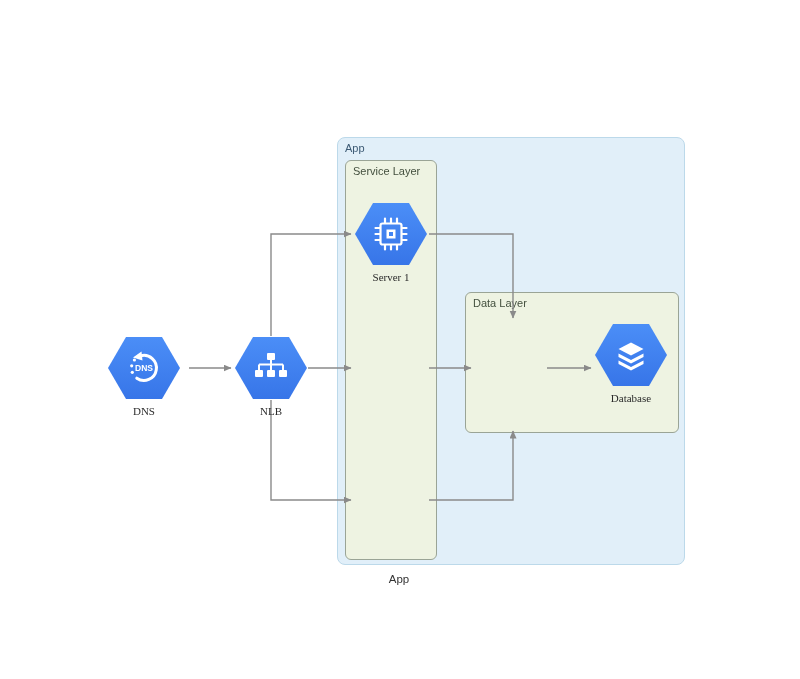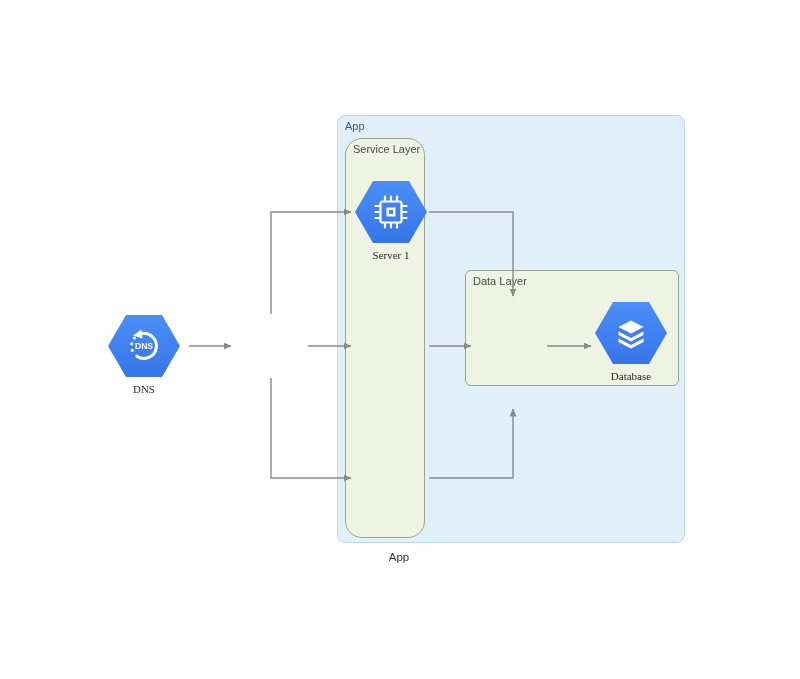--- a/index.html
+++ b/index.html
@@ -1,36 +1,36 @@
 <!DOCTYPE html>
 <html style="--hex-blue: #4285f4; --hex-blue-light: #4b8ef7; --hex-blue-dark: #3775e8; --icon: #ffffff; --app-bg: #e1eff9; --app-border: #bcd9ea; --layer-bg: #eef3e2; --layer-border: #9aa496; --arrow: #8a8a8a; --node-label: #2b2b2b; --layer-label: #44503f; --app-label: #3c5a74;"><head>
 <meta charset="utf-8">
 <style>
   * { margin:0; padding:0; box-sizing:border-box; }
   html,body { background:#ffffff; }
   body {
     width:800px; height:679px; position:relative; overflow:hidden;
     font-family:"Liberation Sans", sans-serif;
   }
-  .stage { position:absolute; inset:0; }
+  .stage { position:absolute; inset:0;margin-top:22px; }
 
   .container-box { position:absolute; }
   .app-box {
     left:337px; top:115px; width:348px; height:428px;
     background:var(--app-bg,#e1eff9);
     border:1px solid var(--app-border,#bcd9ea);
     border-radius:8px;
   }
   .layer-box {
     background:var(--layer-bg,#eef3e2);
     border:1px solid var(--layer-border,#9aa496);
     border-radius:6px;
   }
-  .service-layer { left:345px; top:138px; width:80px; height:400px;border-radius:17px; }
-  .data-layer  { left:465px; top:270px; width:214px; height:116px; }
+  .service-layer { left:345px; top:138px; width:92px; height:400px; }
+  .data-layer  { left:465px; top:270px; width:214px; height:141px; }
 
   .box-label {
     position:absolute; top:4px; left:7px;
     font-size:11px; line-height:13px; color:var(--layer-label,#44503f);
     white-space:nowrap;
   }
   .app-label { color:var(--app-label,#3c5a74); }
 
   .connectors { position:absolute; left:0; top:0; pointer-events:none; }
   .edge { fill:none; stroke:var(--arrow,#8a8a8a); stroke-width:1.4px; }
@@ -100,20 +100,35 @@
           <circle cx="7.7" cy="17.8" r="1.6" fill="#ffffff"></circle>
           <circle cx="8.3" cy="24.3" r="1.6" fill="#ffffff"></circle>
           <text x="20" y="23" text-anchor="middle" font-size="8.5" font-weight="bold" fill="#ffffff">DNS</text>
         </g>
       </g>
     </svg>
     <div class="node-label">DNS</div>
   </div>
 
   
+  <div class="node" style="left:235px; top:315px;">
+    <svg class="hex" width="72" height="62" viewBox="0 0 72 62">
+      <polygon points="72,31 54,0 18,0 0,31 18,62 54,62" fill="url(#hexgrad)"></polygon>
+      <g>
+        <g transform="translate(16,11)">
+          <rect x="16" y="5" width="8" height="7" rx="1" fill="#ffffff"></rect>
+          <path d="M20,12 V16.5 M8,16.5 H32 M8,16.5 V22 M20,16.5 V22 M32,16.5 V22" stroke="#ffffff" stroke-width="2" fill="none"></path>
+          <rect x="4" y="22" width="8" height="7" rx="1" fill="#ffffff"></rect>
+          <rect x="16" y="22" width="8" height="7" rx="1" fill="#ffffff"></rect>
+          <rect x="28" y="22" width="8" height="7" rx="1" fill="#ffffff"></rect>
+        </g>
+      </g>
+    </svg>
+    <div class="node-label">NLB</div>
+  </div>
 
   
   <div class="node" style="left:355px; top:181px;">
     <svg class="hex" width="72" height="62" viewBox="0 0 72 62">
       <polygon points="72,31 54,0 18,0 0,31 18,62 54,62" fill="url(#hexgrad)"></polygon>
       <g>
         <g transform="translate(16,11)">
           <path d="M14,4.5 V9 M20,4.5 V9 M26,4.5 V9 M14,31 V35.5 M20,31 V35.5 M26,31 V35.5 M4.5,14 H9 M4.5,20 H9 M4.5,26 H9 M31,14 H35.5 M31,20 H35.5 M31,26 H35.5" stroke="#ffffff" stroke-width="2.2" stroke-linecap="round" fill="none"></path>
           <rect x="9.5" y="9.5" width="21" height="21" rx="2" fill="none" stroke="#ffffff" stroke-width="2.2"></rect>
           <rect x="15.5" y="15.5" width="9" height="9" fill="#ffffff"></rect>

